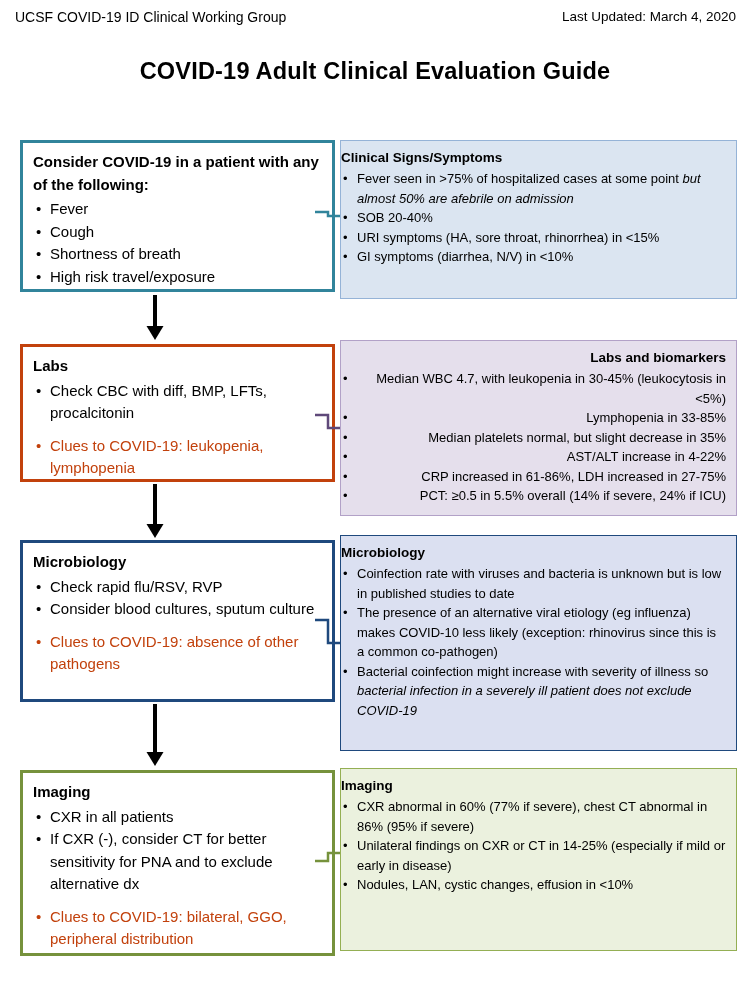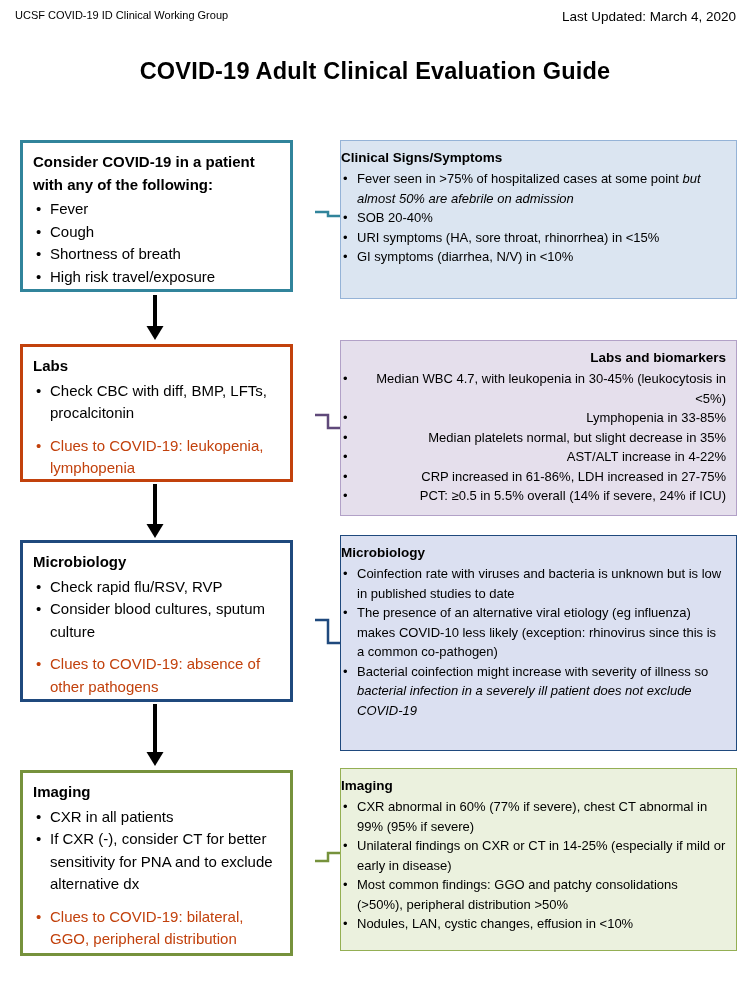--- a/index.html
+++ b/index.html
@@ -6,30 +6,30 @@
   html, body { background: #ffffff; }
   .page {
     position: relative;
     width: 750px;
     height: 1000px;
     background: #ffffff;
     font-family: "Liberation Sans", sans-serif;
     color: #000;
     overflow: hidden;
   }
-  .hdr-left  { position: absolute; top: 9px;  left: 15px;  font-size: 11px; }
+  .hdr-left  { position: absolute; top: 9px;  left: 15px;  font-size: 14px; }
   .hdr-right { position: absolute; top: 9px;  right: 14px; font-size: 13.5px; }
   .page-title {
     position: absolute; top: 58px; left: 0; width: 100%;
     text-align: center; font-size: 23.5px; font-weight: 700; letter-spacing: .2px;
   }
 
   
   .lbox {
-    position: absolute; left: 20px; width: 273px;
+    position: absolute; left: 20px; width: 315px;
     background: #fff; padding: 8px 10px 6px 10px;
     font-size: 15px; line-height: 1.5;
   }
   .lbox .bt { font-weight: 700; margin-bottom: 2px; }
   ul { list-style: none; }
   li { position: relative; padding-left: 17px; }
   li::before { content: "\2022"; position: absolute; left: 3px; }
   .clue { color: #c2410c; margin-top: 10px; }
 
   .s1 { top: 140px; height: 152px; border: 3px solid #31849B; }
@@ -149,20 +149,19 @@
     <ul>
       <li>CXR in all patients</li>
       <li>If CXR (-), consider CT for better sensitivity for PNA and to exclude alternative dx</li>
       <li class="clue">Clues to COVID-19: bilateral, GGO, peripheral distribution</li>
     </ul>
   </div>
 
   <div class="rbox r4">
     <div class="bt">Imaging</div>
     <ul>
-      <li>CXR abnormal in 60% (77% if severe), chest CT abnormal in 99% (95% if severe)</li>
+      <li>CXR abnormal in 60% (77% if severe), chest CT abnormal in 86% (95% if severe)</li>
       <li>Unilateral findings on CXR or CT in 14-25% (especially if mild or early in disease)</li>
-      <li>Most common findings: GGO and patchy consolidations (&gt;50%), peripheral distribution &gt;50%</li>
       <li>Nodules, LAN, cystic changes, effusion in &lt;10%</li>
     </ul>
   </div>
 
 </div>
 
 </body></html>

